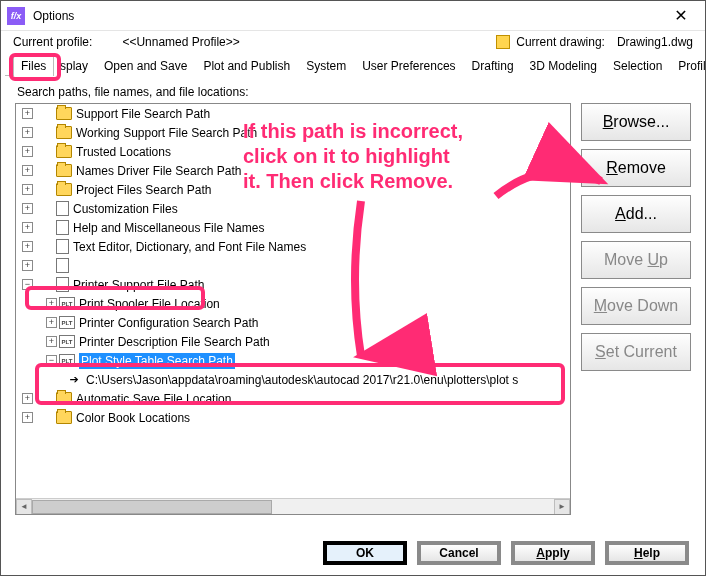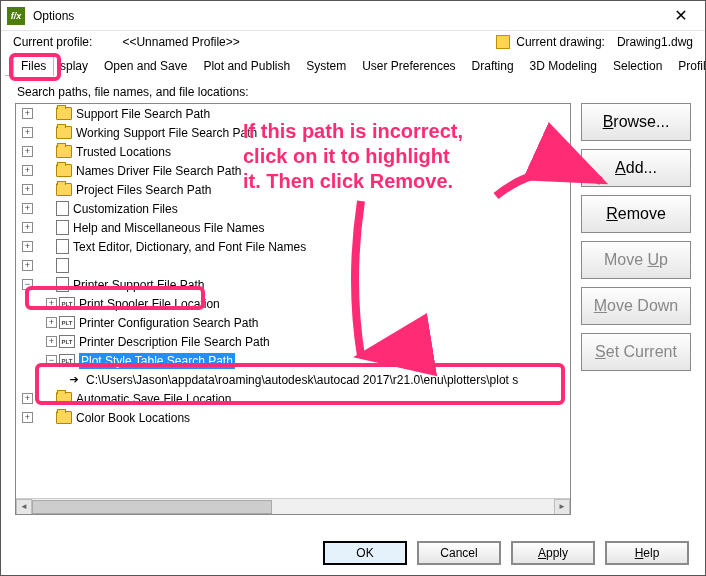--- a/index.html
+++ b/index.html
@@ -18,21 +18,21 @@
   .titlebar {
     height: 30px;
     background: #fff;
     border-bottom: 1px solid #e5e5e5;
     display: flex;
     align-items: center;
     padding: 0 4px 0 6px;
   }
   .app-icon {
     width: 18px; height: 18px;
-    background: #4d7c0f;
+    background: #8b5cf6;
     color: #fff;
     font-size: 9px;
     font-style: italic;
     font-weight: bold;
     display: flex; align-items:center; justify-content:center;
     margin-right: 8px;
   }
   .title-text { flex: 0 0 auto; }
   .title-spacer { flex: 1; }
   .close-x {
@@ -154,24 +154,25 @@
   .wbtn.disabled { color:#888; cursor:default; }
 
   
   .bottom {
     position:absolute;
     bottom: 10px; right: 16px;
     display:flex; gap:10px;
   }
   .bbtn {
     width: 84px; height:24px;
-    border:2px solid #000000;
+    border:4px solid #000000;
     background:#e5f1fb;
     font-size:12px;
     cursor:pointer;
+    font-weight:bold;
   }
   .bbtn.plain { border-color:#8a8a8a; background:linear-gradient(#fefefe,#e6e6e6); }
   .underline-first::first-letter { text-decoration: underline; }
 
   
   .hscroll {
     position:absolute; left:0;right:0;bottom:0;height:16px;
     background:#f0f0f0;border-top:1px solid #ccc;
     display:flex;align-items:center;
   }
@@ -334,22 +335,22 @@
         <div class="hs-btn">◄</div>
         <div class="hs-track">
             <div class="hs-thumb"></div>
           </div>
         <div class="hs-btn">►</div>
       </div>
     </div>
 
     <div class="side-btns">
       <button class="wbtn underline-first">Browse...</button>
+      <button class="wbtn underline-first">Remove</button>
       <button class="wbtn"><span style="text-decoration:underline">A</span>dd...</button>
-      <button class="wbtn underline-first">Remove</button>
       <button class="wbtn disabled">Move <span style="text-decoration:underline">U</span>p</button>
       <button class="wbtn disabled underline-first">Move Down</button>
       <button class="wbtn disabled underline-first">Set Current</button>
     </div>
   </div>
 </div>
 
 <div class="bottom">
   <button class="bbtn">OK</button>
   <button class="bbtn plain">Cancel</button>

